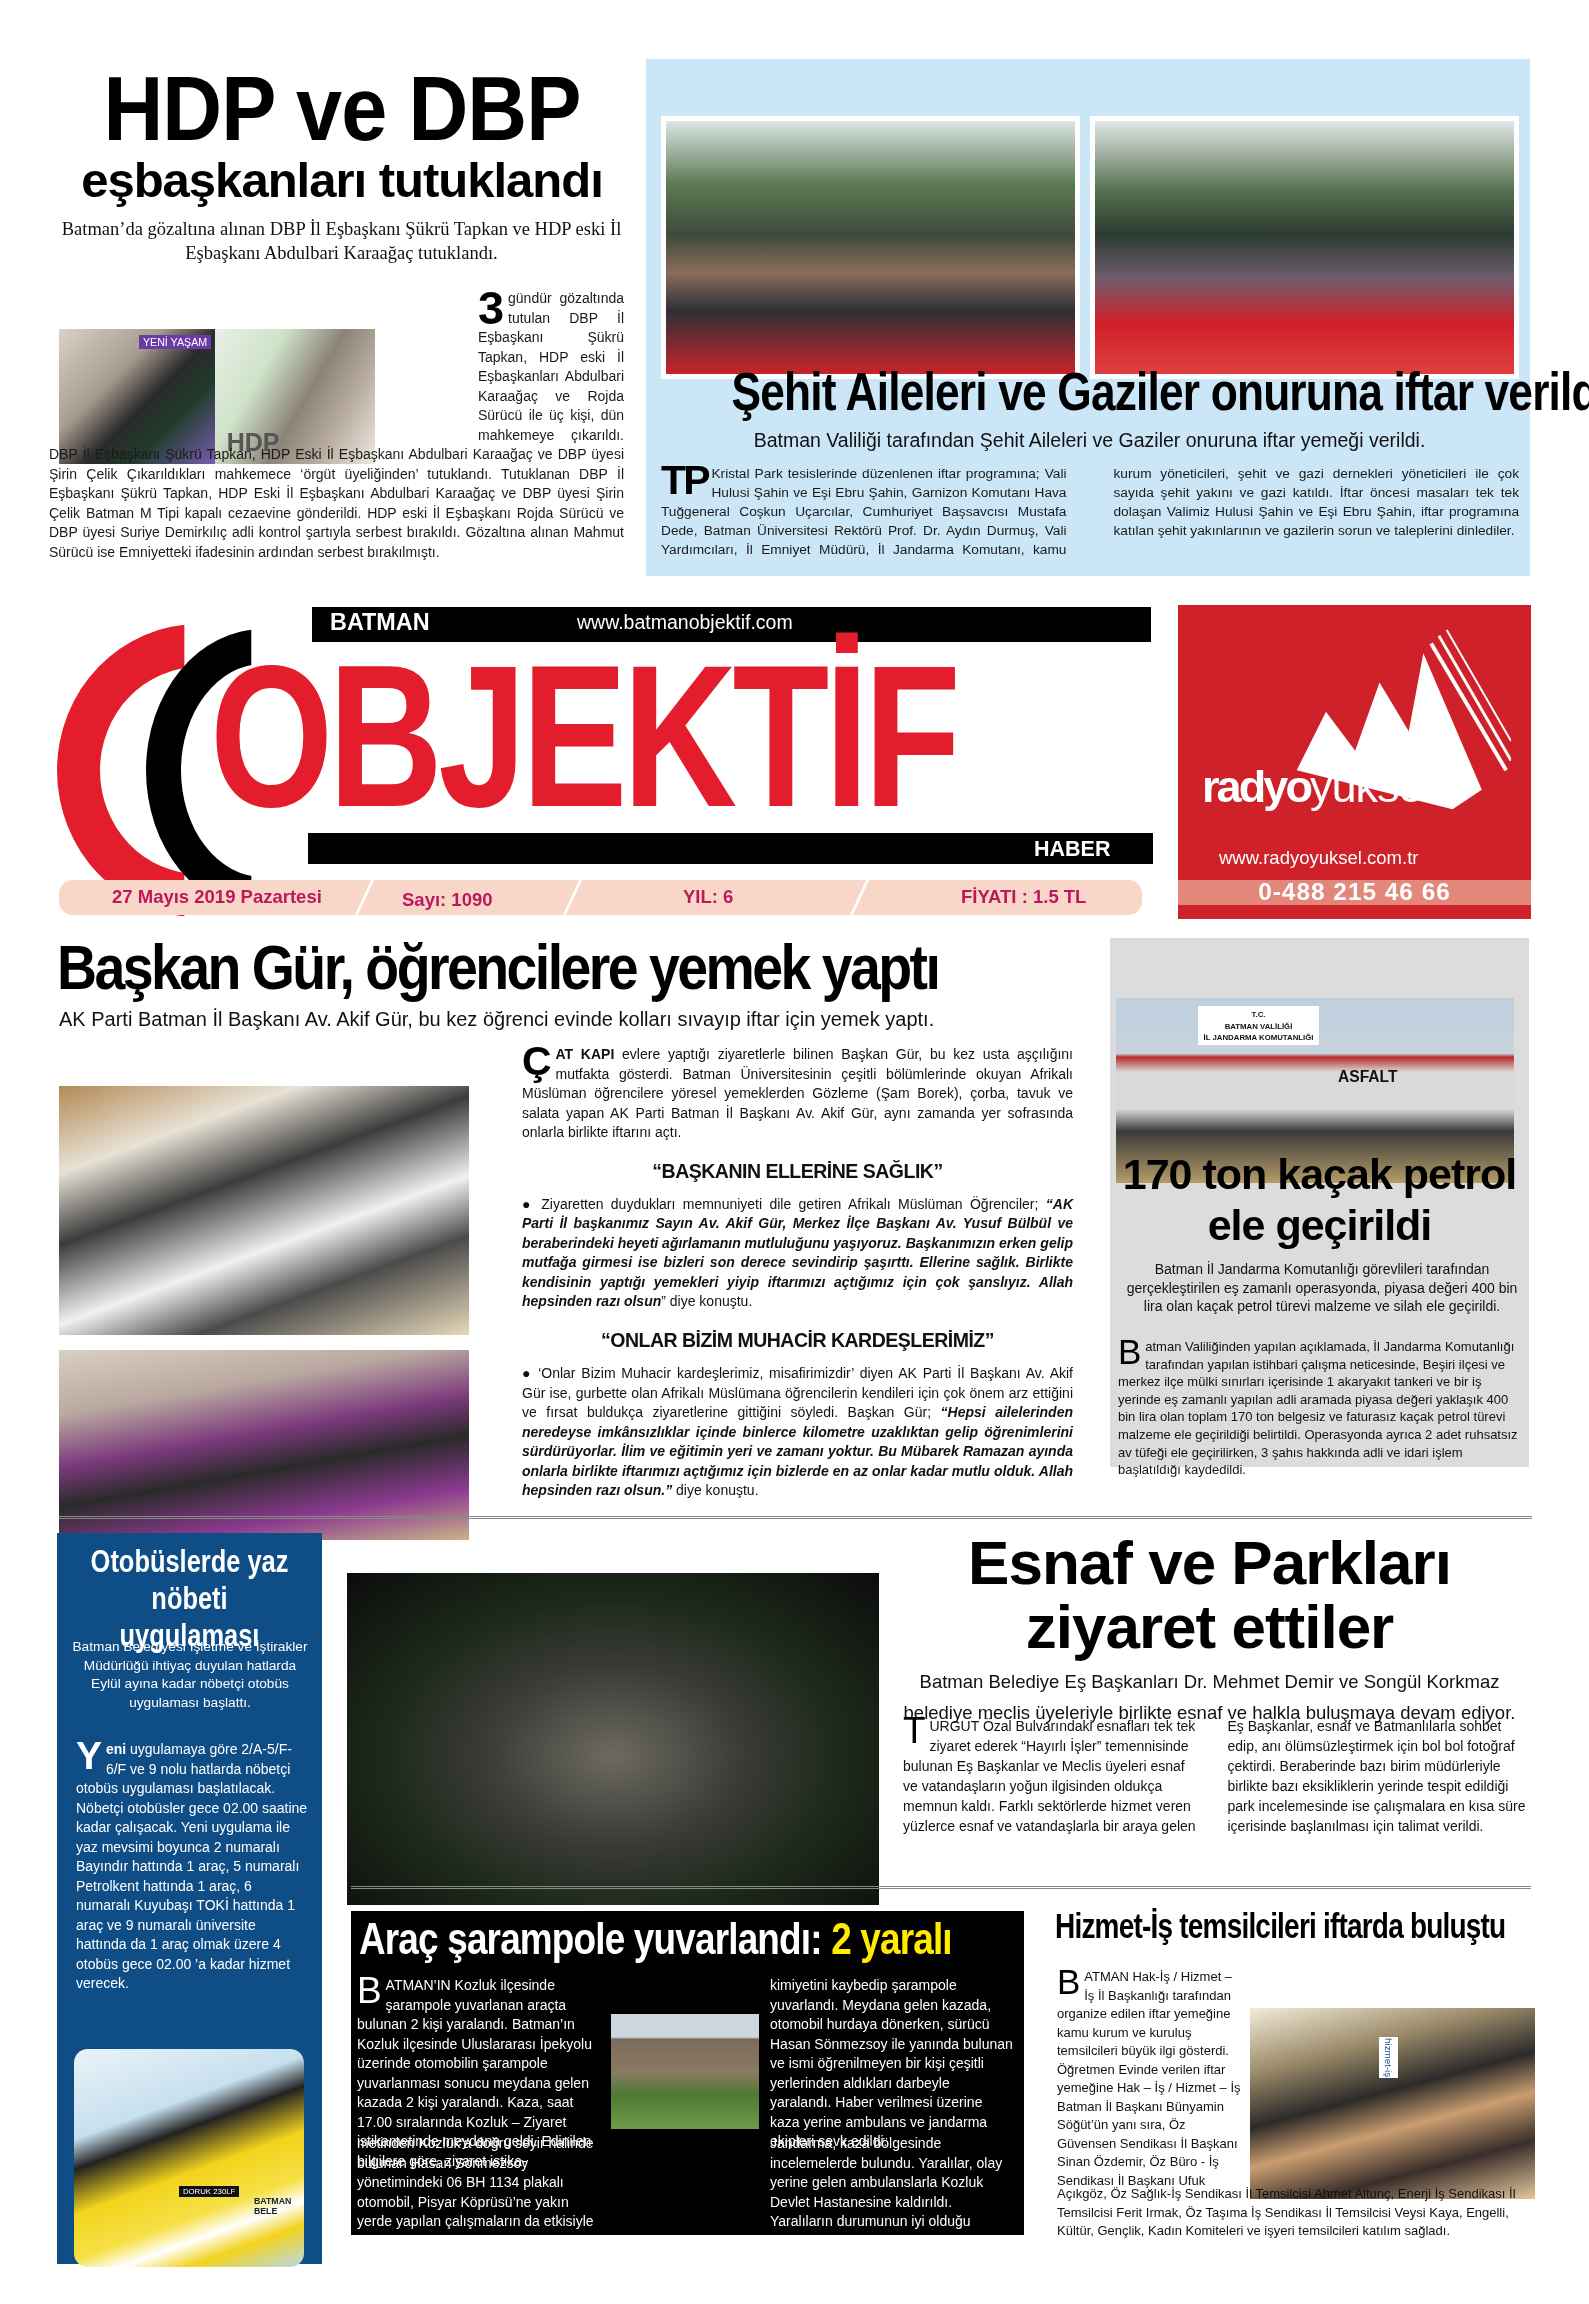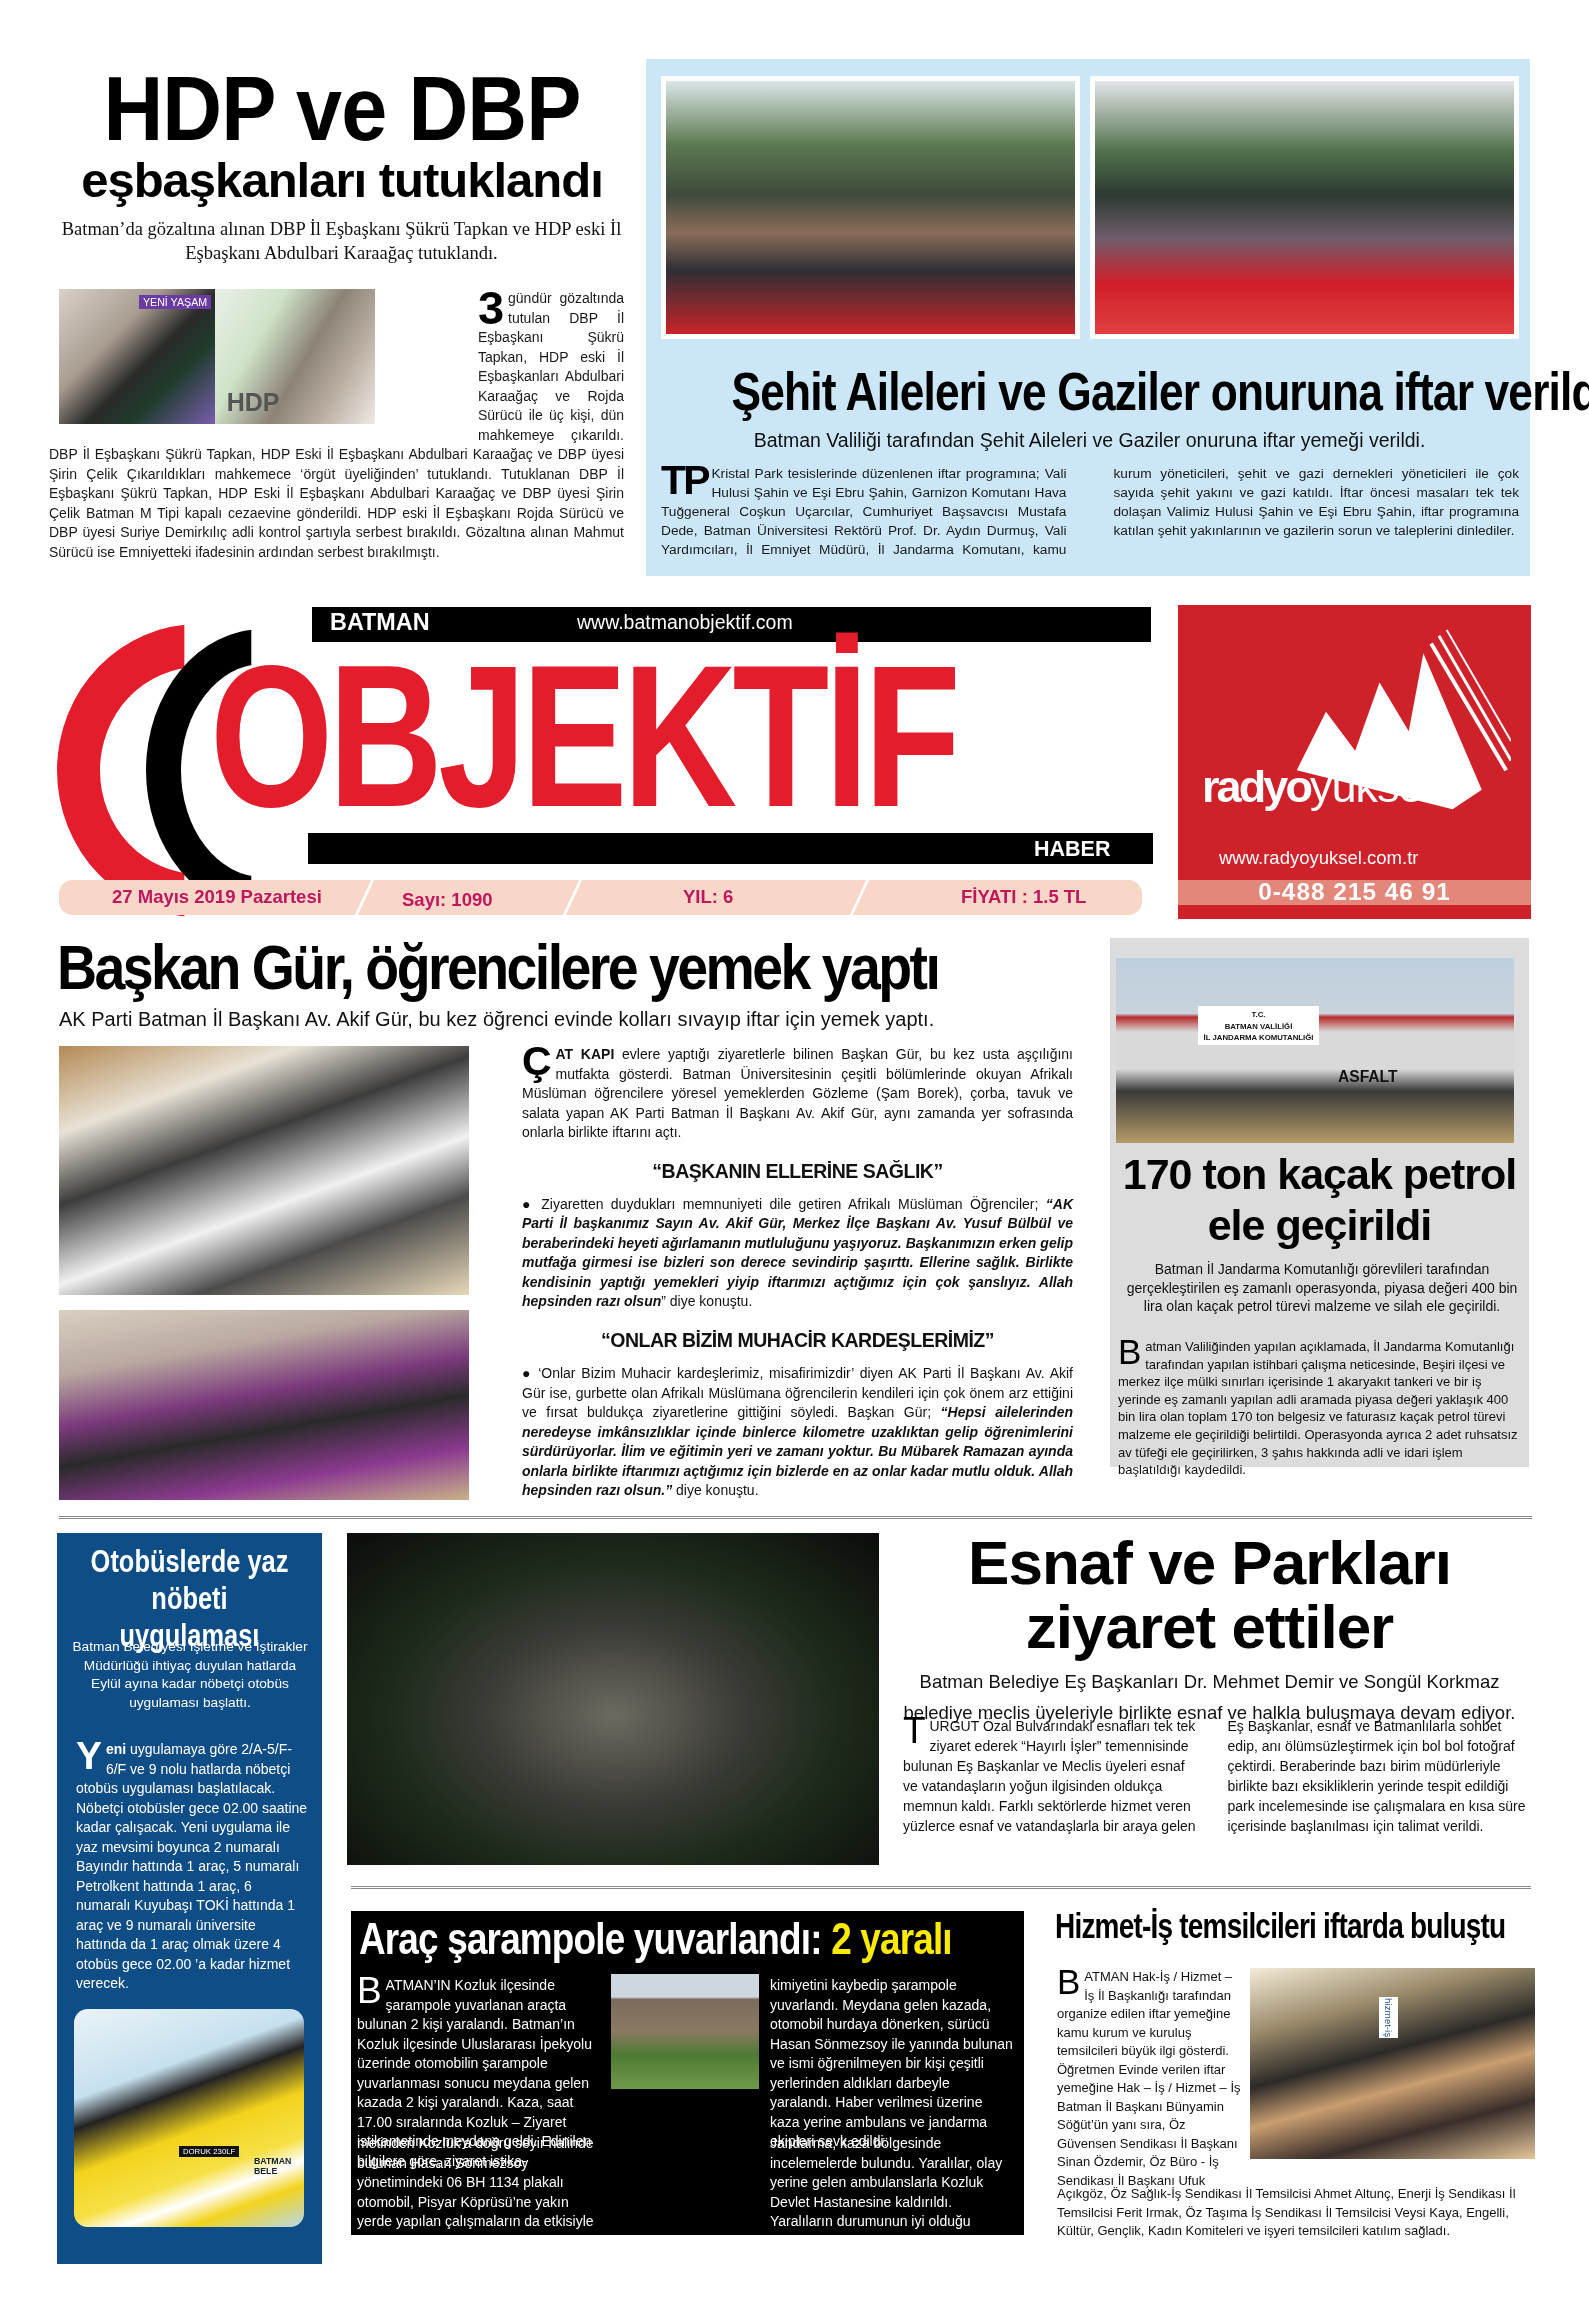--- a/index.html
+++ b/index.html
@@ -2,21 +2,21 @@
 <html><head>
 <meta charset="utf-8">
 <style>
   * { box-sizing: border-box; margin: 0; padding: 0; }
   html, body { width: 1590px; height: 2305px; background: #ffffff; overflow: hidden; }
   body { position: relative; font-family: "Liberation Sans", "DejaVu Sans", sans-serif; color: #111; }
   .abs { position: absolute; }
   .cond { font-family: "Liberation Sans Narrow", "Liberation Sans", sans-serif; }
   .headline { font-weight: 900; letter-spacing: -1px; color: #000; line-height: 1; }
   .body-text { font-size: 14px; line-height: 19.5px; color: #1a1a1a; text-align: justify; }
-  .photo { position: absolute; overflow: hidden; }
+  .photo { position: absolute; overflow: hidden; margin-top: 40px; }
   .photo .lbl { position: absolute; font-size: 10.7px; color: #fff; background: rgba(0,0,0,.35); padding: 1px 3.9px; }
   .dropcap { float: left; font-weight: 900; color: #000; line-height: .8; margin-right: 3.9px; }
   .rule { position: absolute; height: 2.9px; border-top: 1px solid #888; border-bottom: 1px solid #888; }
 
   
   #s1-title { left: 59px; top: 64px; width: 566px; text-align: center; font-size: 90px; transform: scaleX(.92); }
   #s1-sub { left: 59px; top: 156px; width: 566px; text-align: center; font-size: 49px; }
   #s1-deck { left: 54px; top: 217px; width: 575px; text-align: center; font-size: 18.5px; line-height: 24.4px; font-family: Liberation Serif, serif; }
   #s1-ph1 { left: 59px; top: 289px; width: 158px; height: 135px; background: linear-gradient(135deg,#d9d2c8 0%,#a89c90 35%,#2a2a2a 55%,#1f3b2c 70%,#7b5fb0 100%); }
   #s1-ph2 { left: 215px; top: 289px; width: 160px; height: 135px; background: linear-gradient(120deg,#e9efe7 0%,#cfe3c9 30%,#8c8377 55%,#b8aca0 75%,#efeae4 100%); }
@@ -156,21 +156,21 @@
 <div class="abs" id="ad" style="background: rgb(207, 33, 41);"></div>
 <svg class="abs" id="ad-wave" viewBox="0 0 230 200">
   <path d="M10 150 L40 90 L70 130 L95 60 L125 110 L140 30 L200 170 L170 190 Z" fill="#fff"></path>
   <path d="M148 20 L225 150" stroke="#fff" stroke-width="4"></path>
   <path d="M156 12 L230 140" stroke="#fff" stroke-width="3"></path>
   <path d="M164 6 L230 120" stroke="#fff" stroke-width="2"></path>
 </svg>
 <div class="abs" id="ad-brand"><span style="font-weight:900;letter-spacing:-2.9px">radyo</span><span>yüksel</span></div>
 <div class="abs" id="ad-url">www.radyoyuksel.com.tr</div>
 <div class="abs" id="ad-phonebar"></div>
-<div class="abs cond" id="ad-phone">0-488 215 46 91</div>
+<div class="abs cond" id="ad-phone">0-488 215 46 66</div>
 
 <div class="abs headline" id="s3-title">Başkan Gür, öğrencilere yemek yaptı</div>
 <div class="abs" id="s3-deck">AK Parti Batman İl Başkanı Av. Akif Gür, bu kez öğrenci evinde kolları sıvayıp iftar için yemek yaptı.</div>
 <div class="photo" id="s3-ph1"></div>
 <div class="photo" id="s3-ph2"></div>
 <div class="abs" id="s3-body">
   <p class="s3-p">
     <span class="dropcap" id="s3-dropcap">Ç</span><b>AT KAPI</b><span> evlere yaptığı ziyaretlerle bilinen Başkan Gür, bu kez usta aşçılığını mutfakta gösterdi. Batman Üniversitesinin çeşitli bölümlerinde okuyan Afrikalı Müslüman öğrencilere yöresel yemeklerden Gözleme (Şam Borek), çorba, tavuk ve salata yapan AK Parti Batman İl Başkanı Av. Akif Gür, aynı zamanda yer sofrasında onlarla birlikte iftarını açtı.</span>
   </p>
   <div class="s3-sub">“BAŞKANIN ELLERİNE SAĞLIK”</div>

